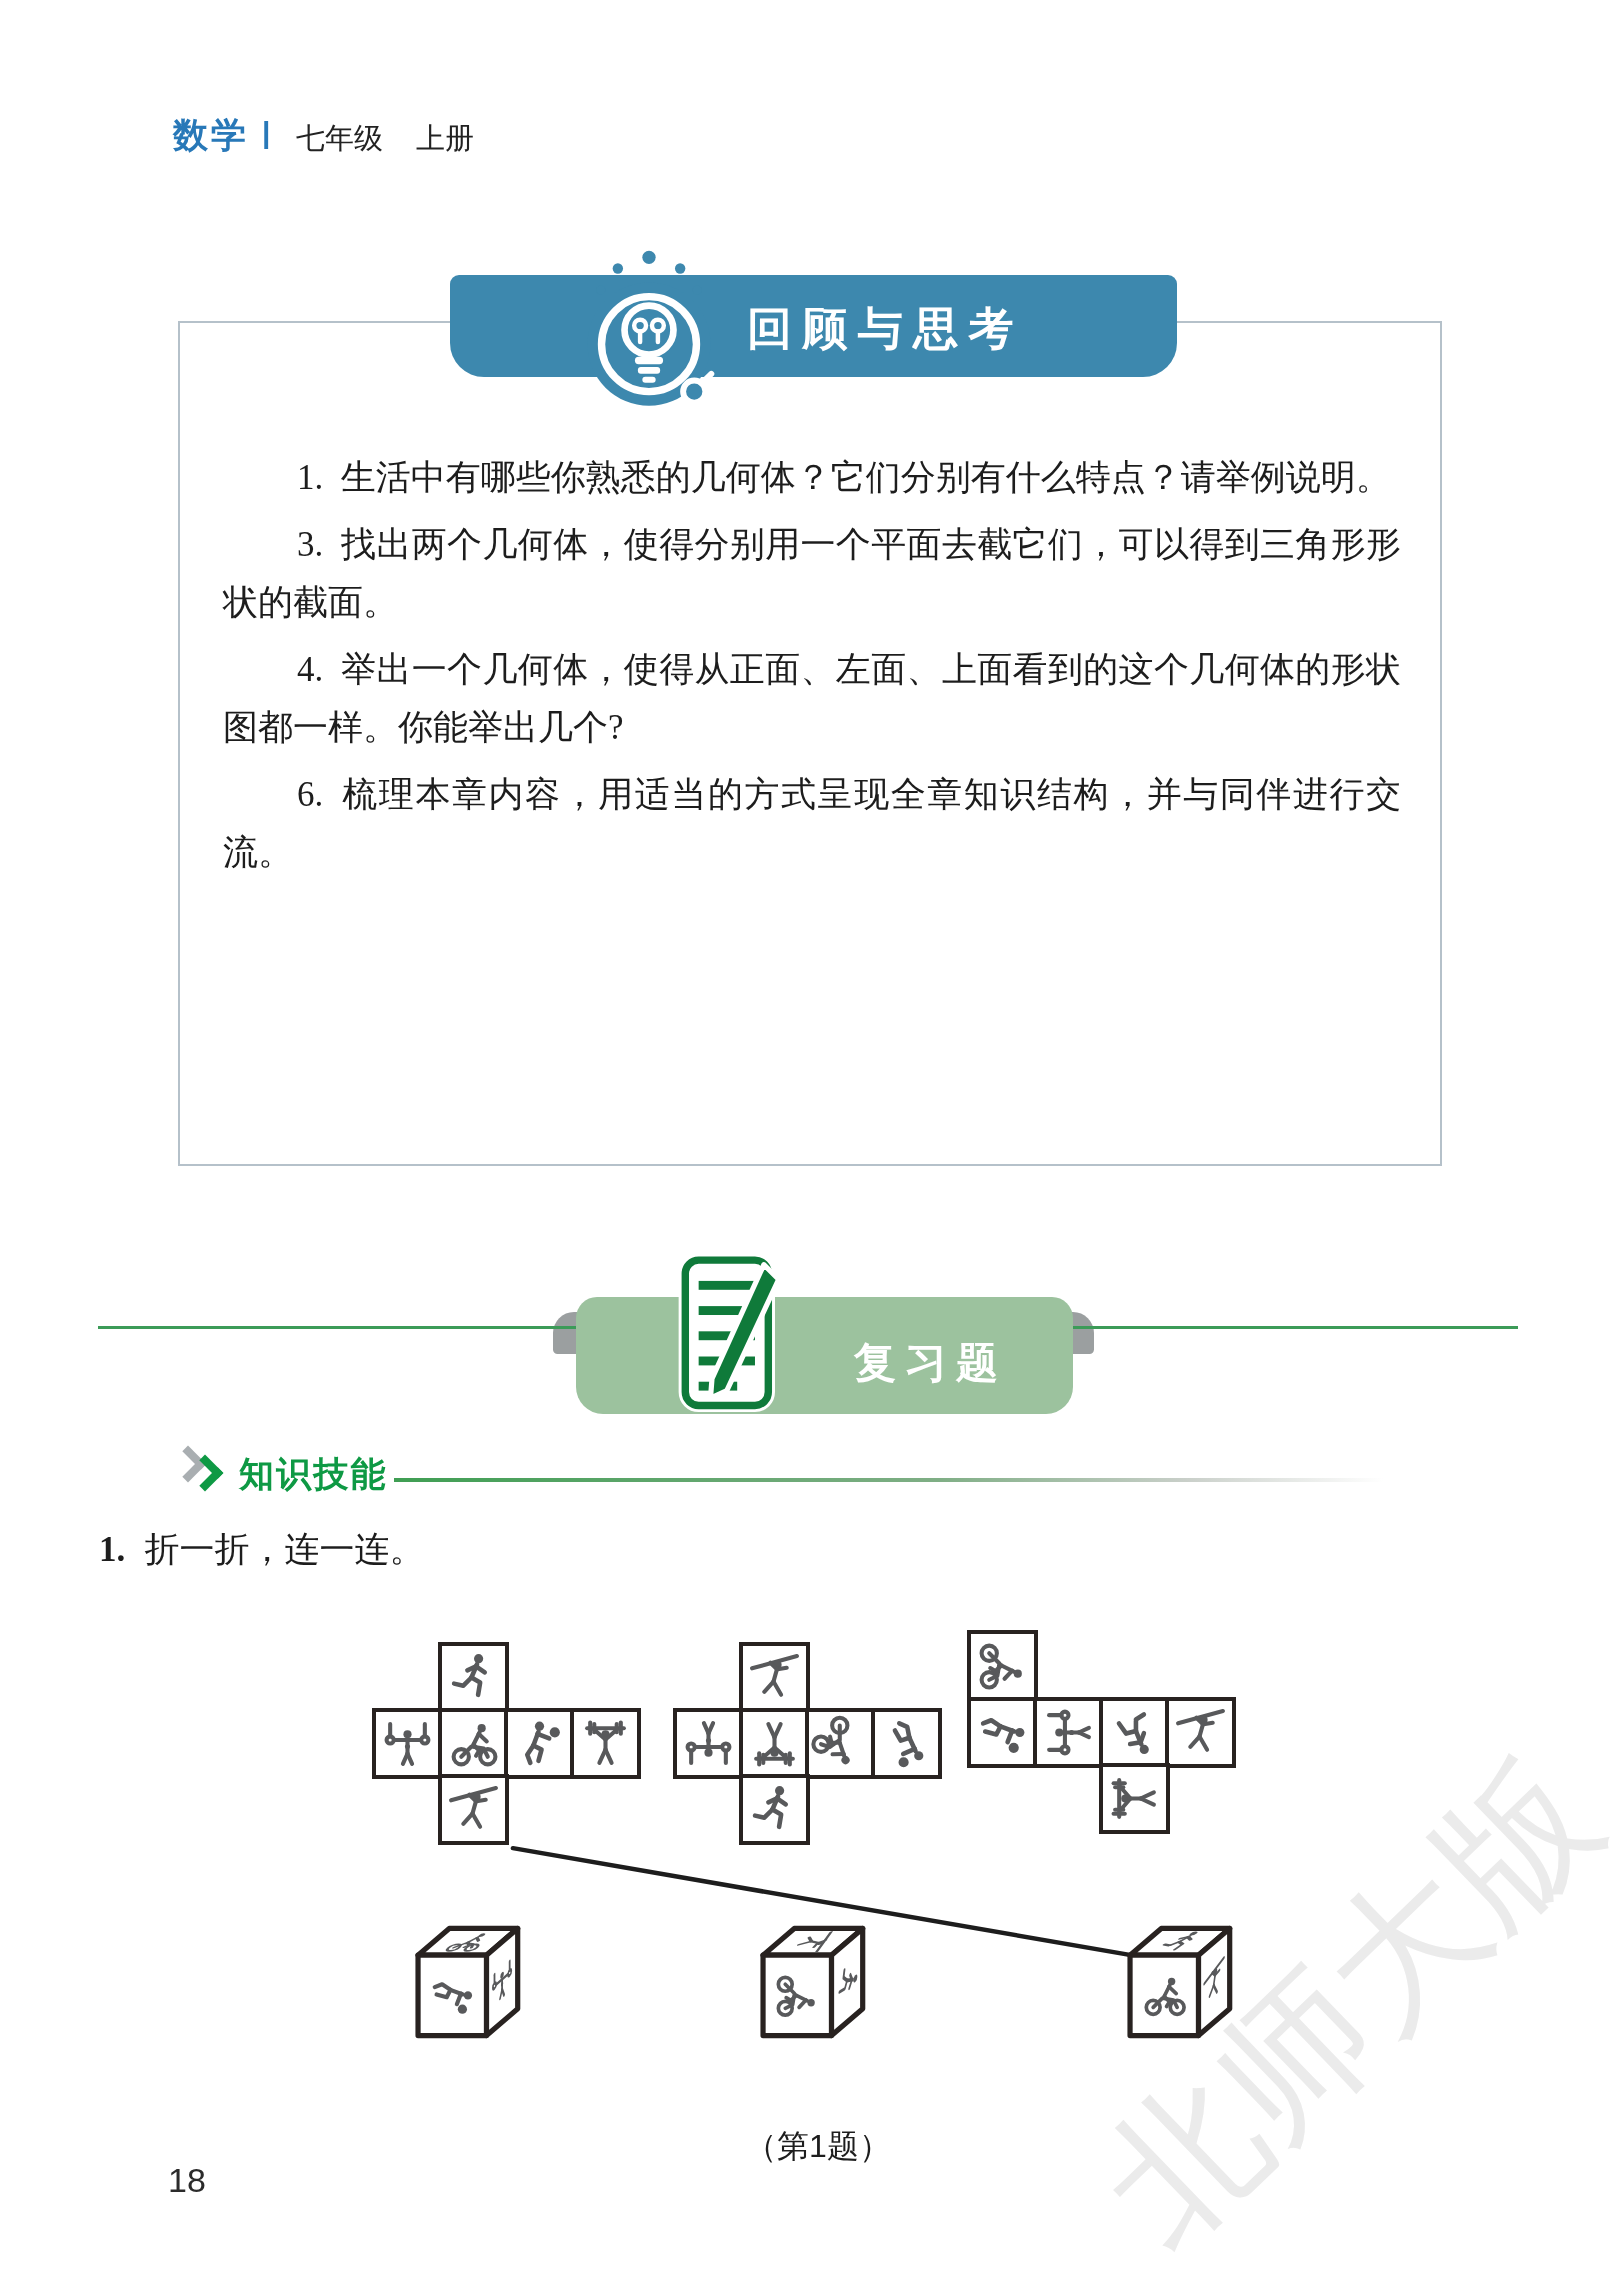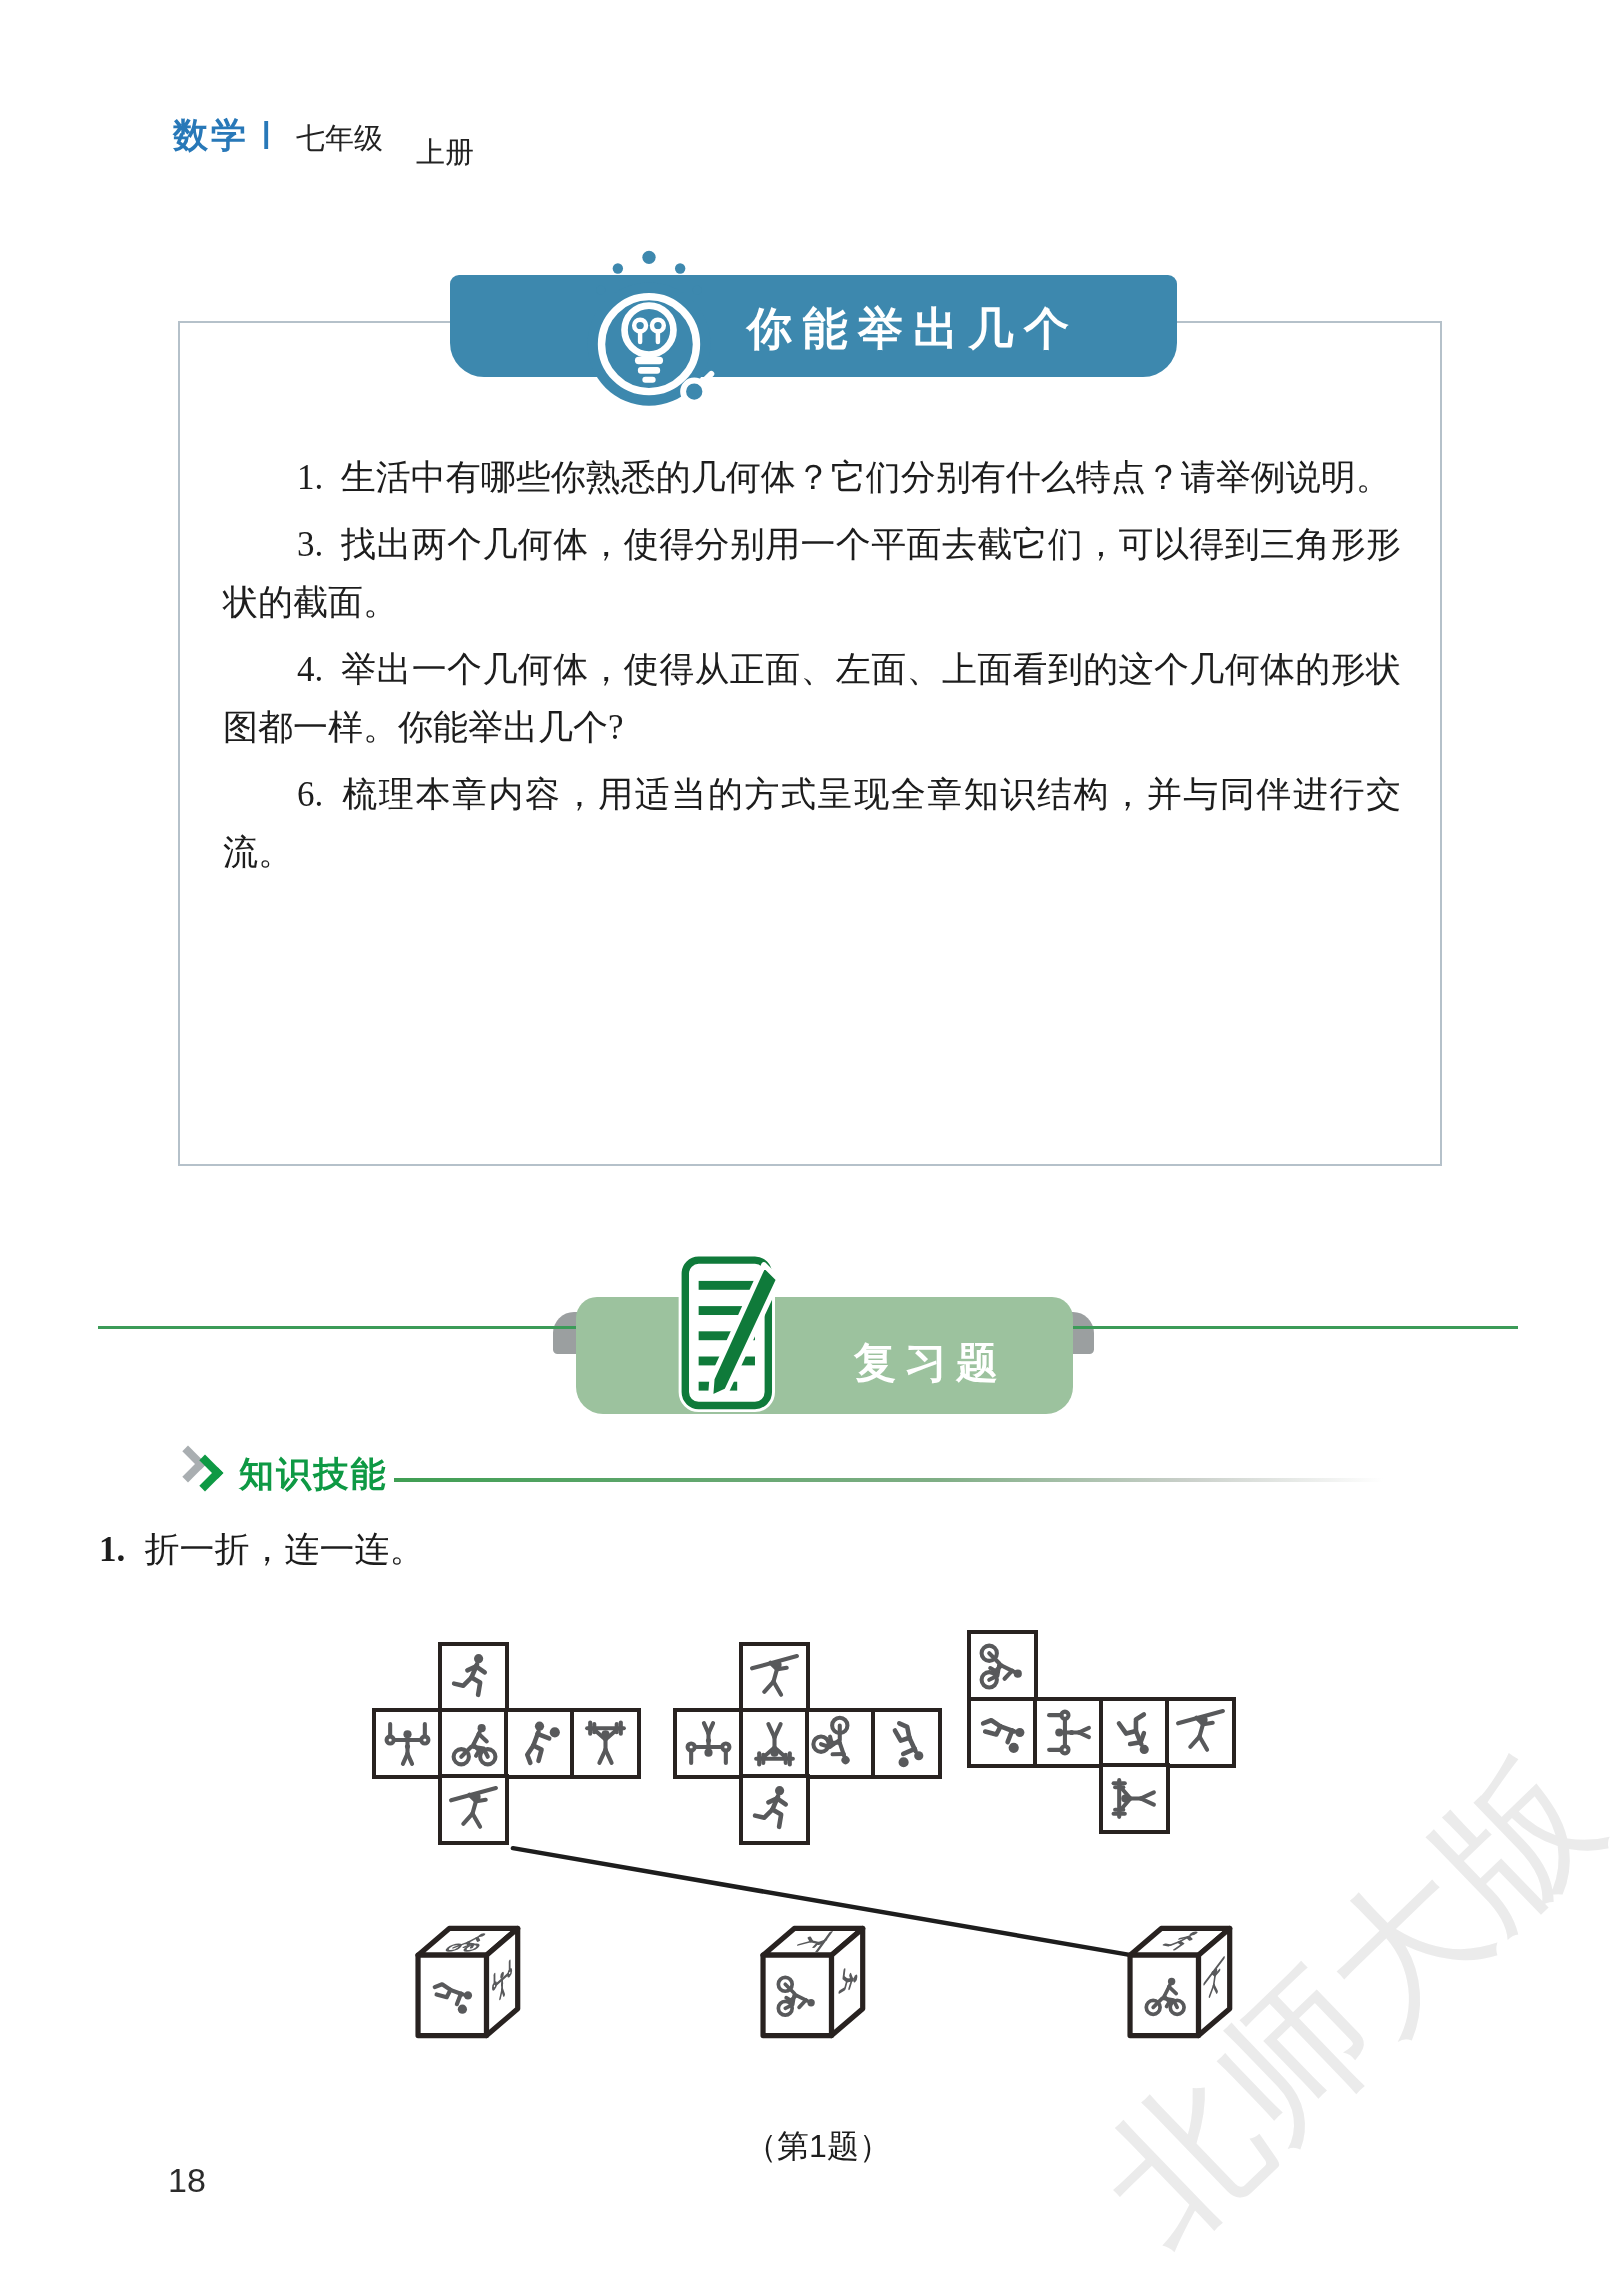--- a/index.html
+++ b/index.html
@@ -6,21 +6,21 @@
   body{
     width:1616px;height:2284px;position:relative;background:#ffffff;
     font-family:"Liberation Sans",sans-serif;overflow:hidden;
   }
   .abs{position:absolute}
 
   
   #hdr-subject{left:173px;top:112px;font-size:35px;font-weight:bold;color:#2878b8;letter-spacing:3px}
   #hdr-divider{left:262px;top:116px;font-size:30px;color:#2878b8;font-weight:bold}
   #hdr-grade{left:296px;top:119px;font-size:29px;color:#222}
-  #hdr-volume{left:416px;top:133px;font-size:29px;color:#222}
+  #hdr-volume{left:416px;top:119px;font-size:29px;color:#222}
 
   
   #review-box{left:178px;top:321px;width:1264px;height:845px;border:2.2px solid #b5c1ca;background:#fff;box-sizing:border-box}
   #review-banner{left:450px;top:275px;width:727px;height:102px;background:#3d88ae;
     border-radius:9px 9px 34px 34px;z-index:3}
   #review-title{left:747px;top:299px;font-size:45px;font-weight:bold;color:#ffffff;letter-spacing:10.4px;z-index:5}
   #bulb-svg{left:571px;top:244px;z-index:4}
 
   #questions{left:214px;top:440px;width:1196px;z-index:2;
     font-family:"Liberation Serif",serif;font-size:35px;line-height:58px;color:#1d1d1d;text-align:justify}
@@ -151,21 +151,21 @@
   <circle cx="93" cy="110" r="8" fill="none" stroke="#ffffff" stroke-width="6"></circle>
   <circle cx="117" cy="110" r="8" fill="none" stroke="#ffffff" stroke-width="6"></circle>
   <path d="M93 118 L93 132 M117 118 L117 132" stroke="#ffffff" stroke-width="6" stroke-linecap="round"></path>
   <rect x="86" y="152" width="38" height="10" rx="5" fill="#ffffff"></rect>
   <rect x="90" y="166" width="30" height="9" rx="4" fill="#ffffff"></rect>
   <rect x="96" y="179" width="18" height="8" rx="4" fill="#ffffff"></rect>
   <circle cx="166" cy="199" r="15" fill="#3d88ae" stroke="#ffffff" stroke-width="8"></circle>
   <path d="M176 188 L189 175" stroke="#ffffff" stroke-width="8" stroke-linecap="round"></path>
 </svg>
 
-<div id="review-title" class="abs">你能举出几个</div>
+<div id="review-title" class="abs">回顾与思考</div>
 
 <div id="questions" class="abs">
     <p>1. 生活中有哪些你熟悉的几何体？它们分别有什么特点？请举例说明。</p>
     <p>3. 找出两个几何体，使得分别用一个平面去截它们，可以得到三角形形状的截面。</p>
     <p>4. 举出一个几何体，使得从正面、左面、上面看到的这个几何体的形状图都一样。你能举出几个?</p>
     <p>6. 梳理本章内容，用适当的方式呈现全章知识结构，并与同伴进行交流。</p>
   </div>
 
 <div id="ear-left" class="abs ear"></div>
 <div id="ear-right" class="abs ear"></div>

